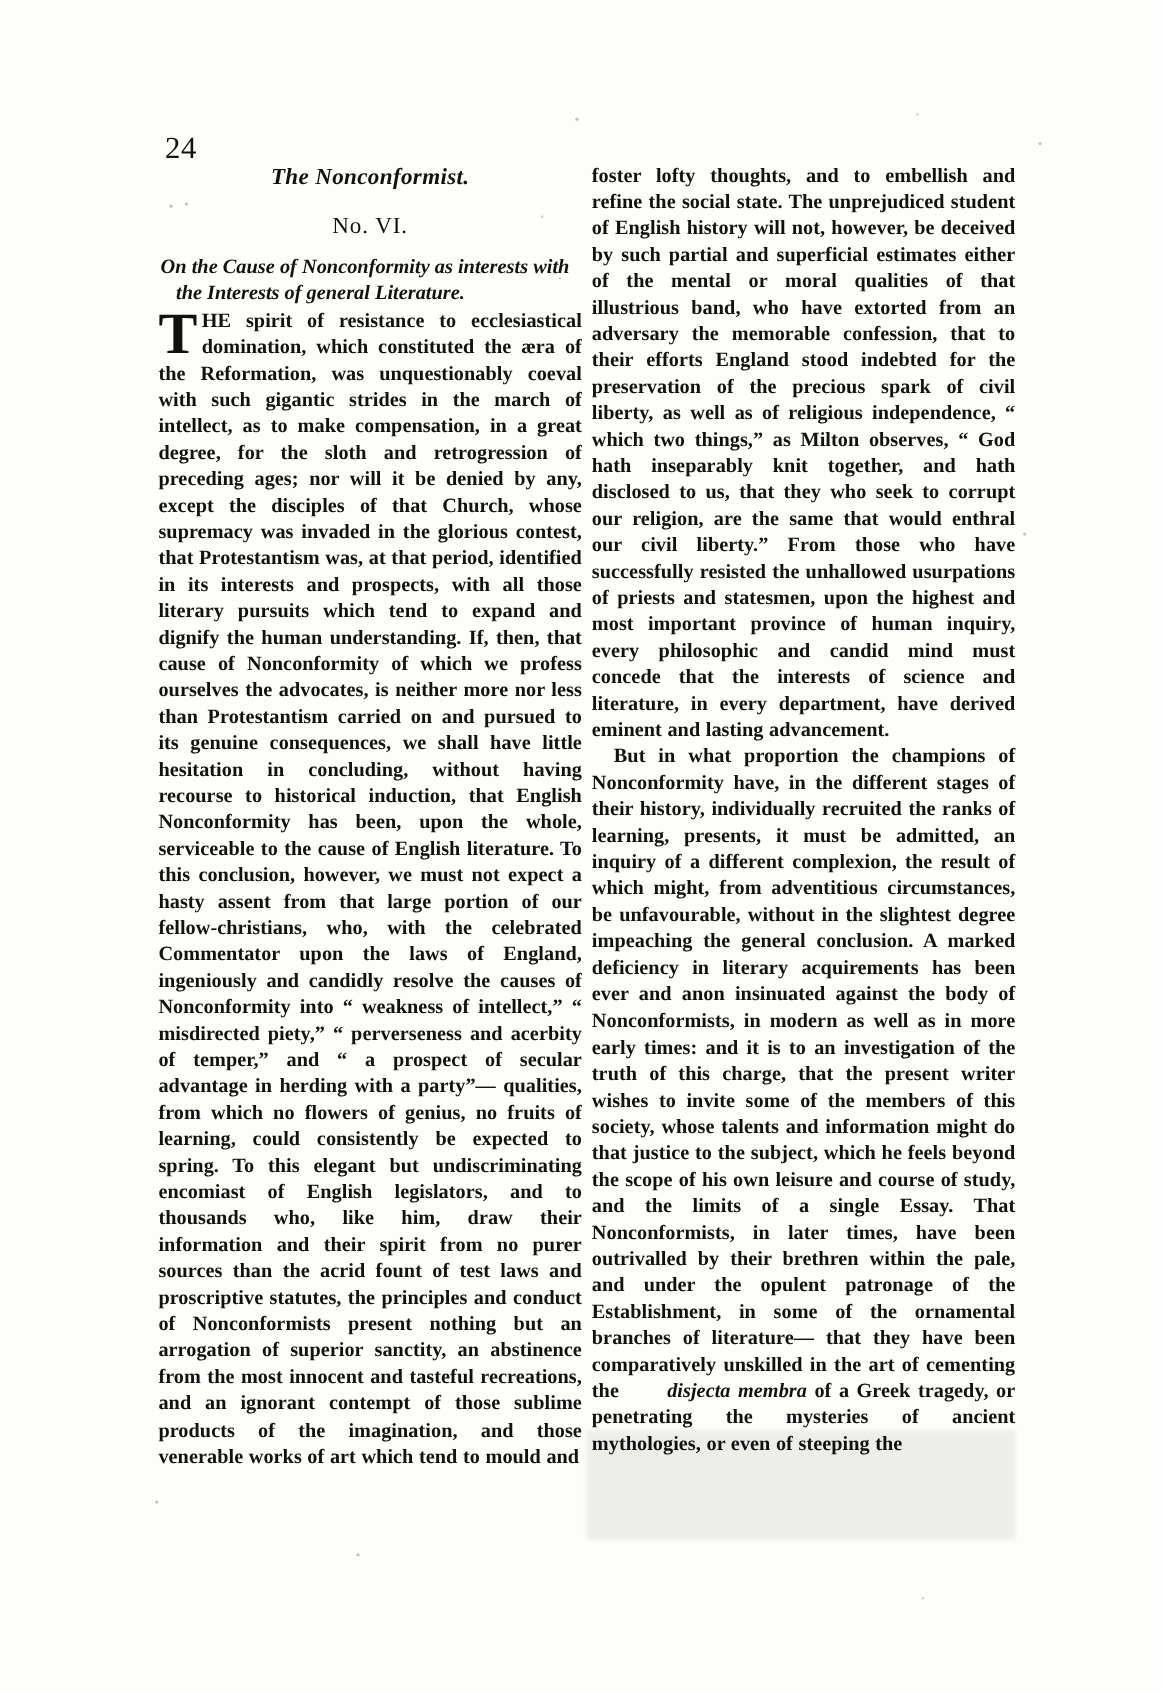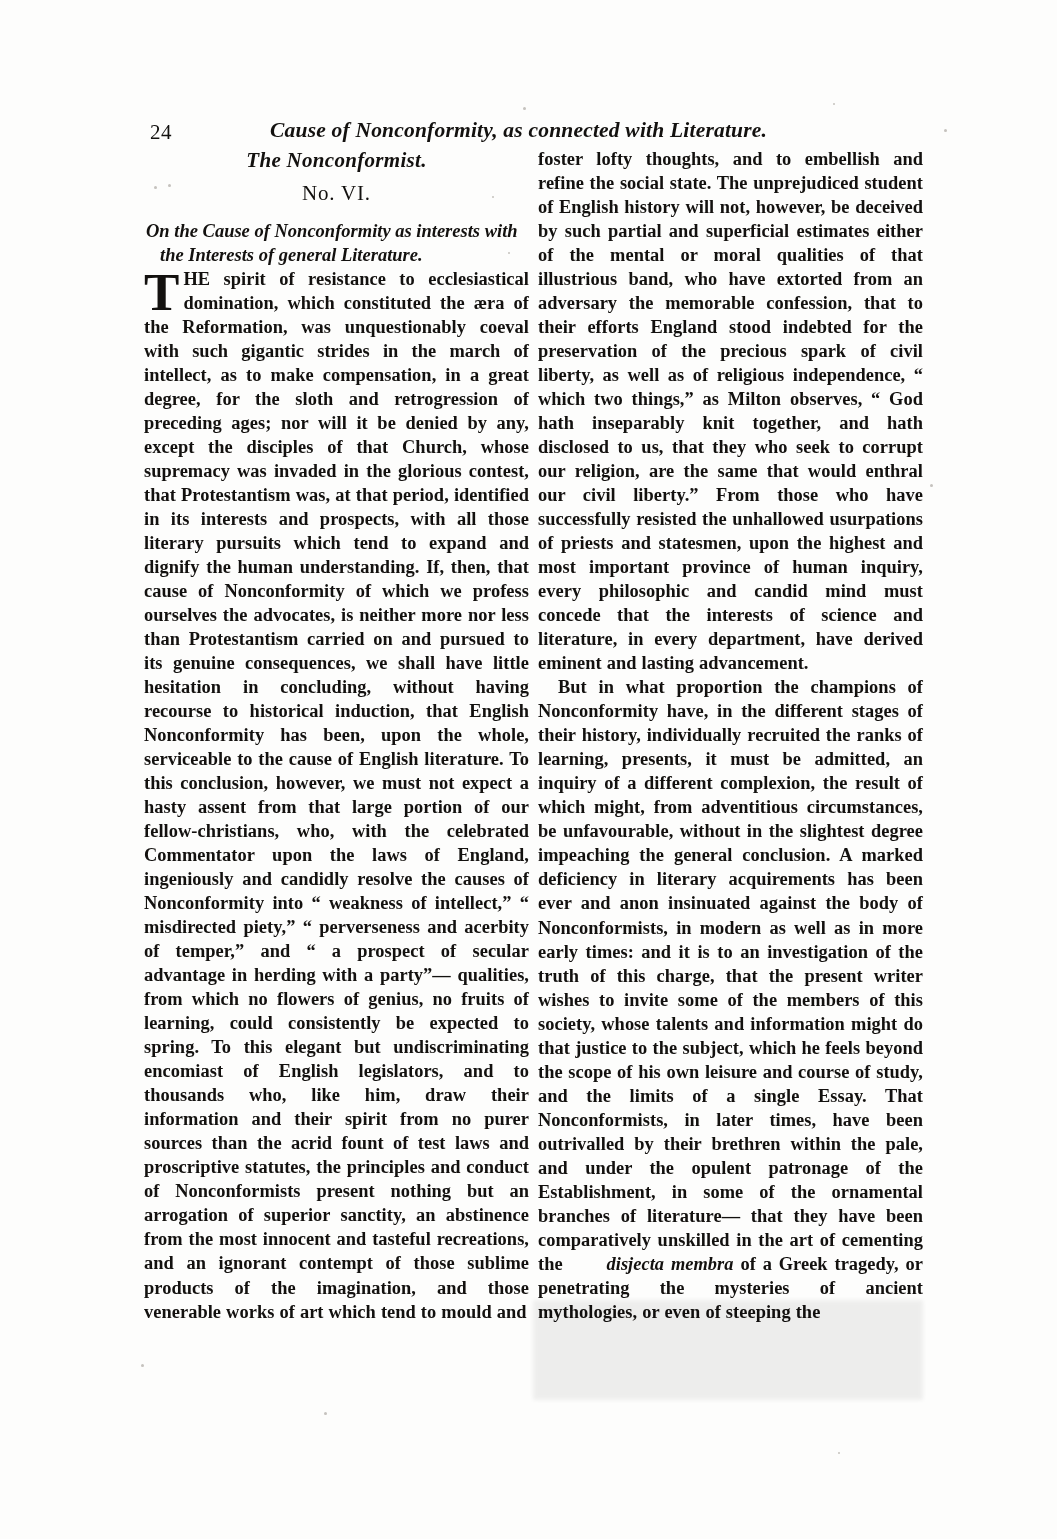--- a/index.html
+++ b/index.html
@@ -23,21 +23,21 @@
     position: absolute;
     top: 118px;
     left: 140px;
     right: 120px;
     height: 30px;
   }
   .folio {
     position: absolute;
     left: 10px;
     top: 2px;
-    font-size: 21px;
+    font-size: 28px;
     letter-spacing: 0.5px;
   }
   .head-title {
     position: absolute;
     left: 130px;
     top: 0px;
     font-style: italic;
     font-weight: 700;
     font-size: 21.5px;
     letter-spacing: 0.2px;
@@ -60,21 +60,21 @@
     font-weight: 700;
     font-size: 21px;
     letter-spacing: 0.3px;
     line-height: 1.25;
   }
   .series-number {
     font-size: 21px;
     font-weight: 400;
     letter-spacing: 0.8px;
     line-height: 1.5;
-    margin-top: 5px;
+    margin-top: 17px;
   }
   .essay-title {
     font-style: italic;
     font-weight: 700;
     font-size: 18.5px;
     line-height: 1.30;
     text-align: left;
     margin-top: 9px;
     padding-left: 2px;
     text-indent: -14px;
@@ -119,21 +119,20 @@
     filter: blur(2px);
   }
 </style>
 </head>
 <body>
 
 <div class="page">
 
   <div class="running-head">
     <span class="folio">24</span>
-    <span class="head-title">Cause of Nonconformity, as connected with Literature.</span>
   </div>
 
   <div class="col col-left">
 
     <div class="titleblock">
       <div class="series-title">The Nonconformist.</div>
       <div class="series-number">No. VI.</div>
     </div>
 
     <div class="essay-title">On the Cause of Nonconformity as interests with the Interests of general Literature.</div>

